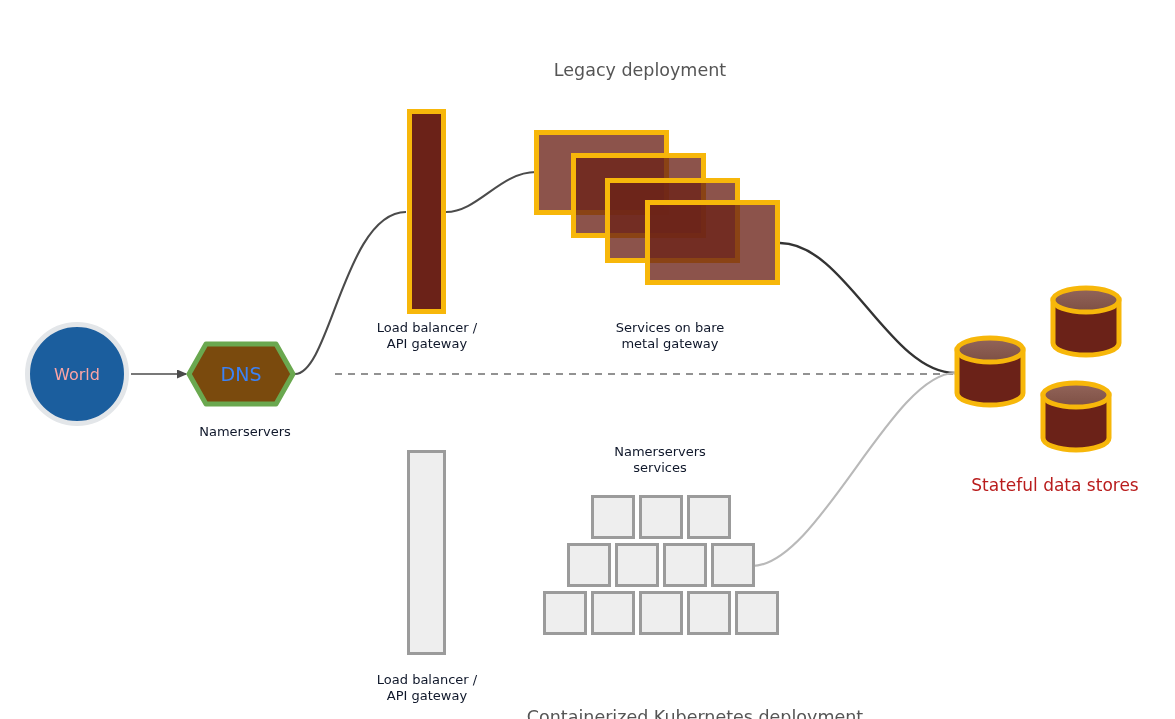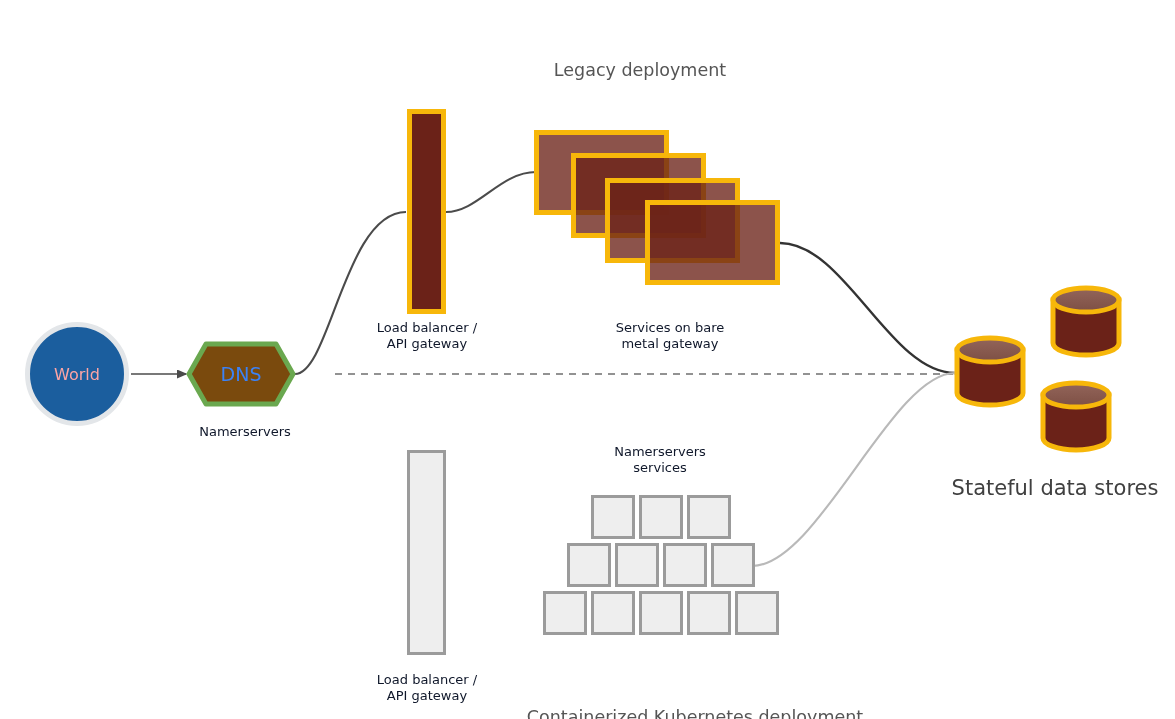--- a/index.html
+++ b/index.html
@@ -24,21 +24,21 @@
   .lbl {
     position: absolute;
     text-align: center;
     color: #565656;
     line-height: 1.25;
     white-space: pre-line;
     user-select: none;
   }
   .title-lg { font-size: 17.5px; color: #555555; }
   .lbl-sm   { font-size: 13px; color: #0f172a; }
-  .lbl-md   { font-size: 21px; color: #404040; }
+  .lbl-md   { font-size: 17px; color: #b91c1c; }
 
   
   #world-node {
     position: absolute;
     left: 25px; top: 322px;
     width: 104px; height: 104px;
     border-radius: 50%;
     background: #1b5e9e;
     border: 5px solid #e3e6e9;
     box-sizing: border-box;

